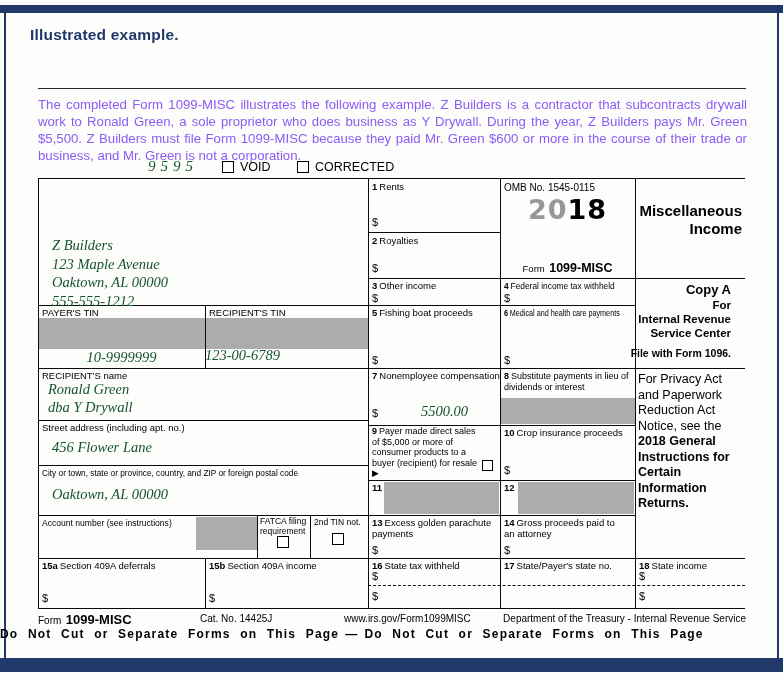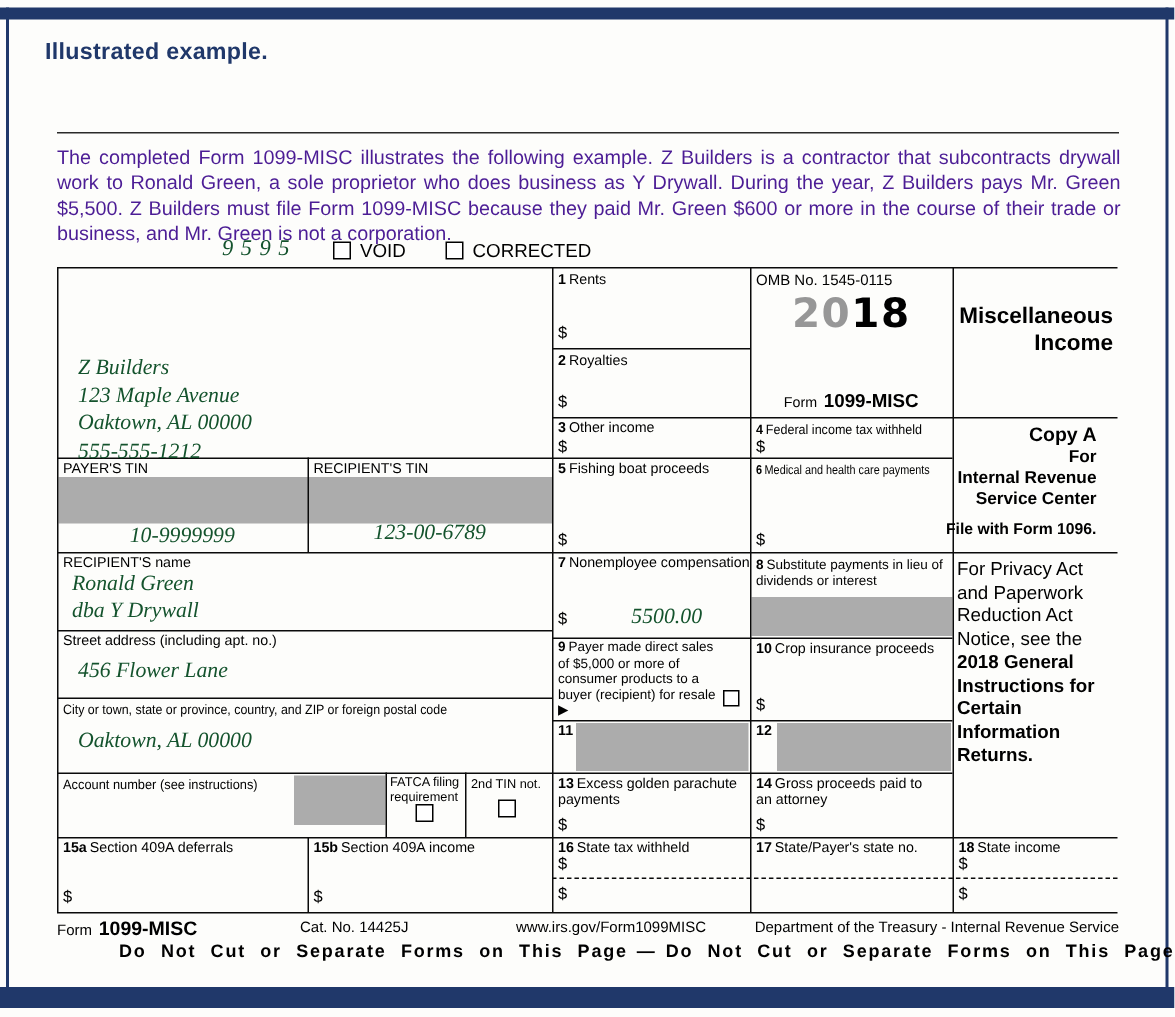--- a/index.html
+++ b/index.html
@@ -4,38 +4,38 @@
 <style>
   *{margin:0;padding:0;box-sizing:border-box}
   html,body{width:783px;height:678px}
   body{font-family:"Liberation Sans",sans-serif;background:#ffffff}
   .page{position:relative;width:783px;height:678px;background:#fdfdfb;overflow:hidden}
   .abs{position:absolute}
   .bar{position:absolute;left:0;width:783px;background:#20386a}
   .edge{position:absolute;background:#20386a;width:2px}
   .title{position:absolute;left:30px;top:26px;font-size:15.5px;font-weight:bold;color:#20386a;letter-spacing:.2px}
   .rule{position:absolute;left:38px;top:88px;width:708px;height:1px;background:#2a2a2a}
-  .intro{position:absolute;left:38px;top:97px;width:709px;font-size:13.2px;line-height:16.9px;color:#4c1d95;text-align:justify}
+  .intro{position:absolute;left:38px;top:97px;width:709px;font-size:13.2px;line-height:16.9px;color:#8b5cf6;text-align:justify}
   .form1099{position:absolute;left:38px;top:158px;width:708px;height:452px;color:#000}
   .hl{position:absolute;height:1px;background:#0a0a0a}
   .vl{position:absolute;width:1px;background:#0a0a0a}
   .dash{position:absolute;height:0;border-top:1px dashed #0a0a0a}
   .shade{position:absolute;background:#acacac}
   .lbl{position:absolute;font-size:9.5px;line-height:10.8px;color:#000}
   .sm{font-size:9px;line-height:10.5px}
   .bnum{font-weight:bold}
   .ltxt{margin-left:2px}
   .dol{position:absolute;font-size:11px}
   .cb{position:absolute;width:12px;height:12px;border:1.5px solid #000;background:#fff}
   .cbs{position:absolute;width:11px;height:11px;border:1.5px solid #000;background:#fff}
   .hw{font-family:"Liberation Serif",serif;font-style:italic;color:#14532d;font-size:14.5px}
   .toplab{font-size:12.5px}
   .rt{text-align:right}
   .ftr{position:absolute;font-size:10px;color:#000}
-  .cut{position:absolute;left:0;top:627px;width:783px;text-align:right;font-weight:bold;font-size:12px;letter-spacing:1.2px;word-spacing:5px;white-space:nowrap;color:#000}
+  .cut{position:absolute;left:0;top:627px;width:783px;text-align:left;font-weight:bold;font-size:12px;letter-spacing:1.2px;word-spacing:5px;white-space:nowrap;color:#000}
 </style>
 </head>
 <body>
 
 <div class="page">
 
   <div class="bar" style="top:5px;height:8px"></div>
   <div class="bar" style="top:658px;height:14px"></div>
   <div class="edge" style="left:4px;top:5px;height:667px"></div>
   <div class="edge" style="left:777px;top:5px;height:667px"></div>
@@ -83,21 +83,21 @@
     <div class="abs hw" style="left:14px;top:78px;line-height:18.5px">
       <div>Z Builders</div>
       <div>123 Maple Avenue</div>
       <div>Oaktown, AL 00000</div>
       <div>555-555-1212</div>
     </div>
 
     <div class="lbl" style="left:4px;top:150px">PAYER'S TIN</div>
     <div class="lbl" style="left:171px;top:150px">RECIPIENT'S TIN</div>
     <div class="abs hw" style="left:0;top:191px;width:167px;text-align:center">10-9999999</div>
-    <div class="abs hw" style="left:167px;top:189px;width:163px;text-align:center">123-00-6789</div>
+    <div class="abs hw" style="left:167px;top:189px;width:163px;">123-00-6789</div>
 
     <div class="lbl" style="left:4px;top:213px">RECIPIENT'S name</div>
     <div class="abs hw" style="left:10px;top:223px;line-height:17.5px">
       <div>Ronald Green</div>
       <div>dba Y Drywall</div>
     </div>
     <div class="lbl" style="left:4px;top:265px">Street address (including apt. no.)</div>
     <div class="abs hw" style="left:14px;top:281px">456 Flower Lane</div>
     <div class="lbl sm" style="left:4px;top:310px;white-space:nowrap;transform:scaleX(.92);transform-origin:left top">City or town, state or province, country, and ZIP or foreign postal code</div>
     <div class="abs hw" style="left:14px;top:328px">Oaktown, AL 00000</div>

